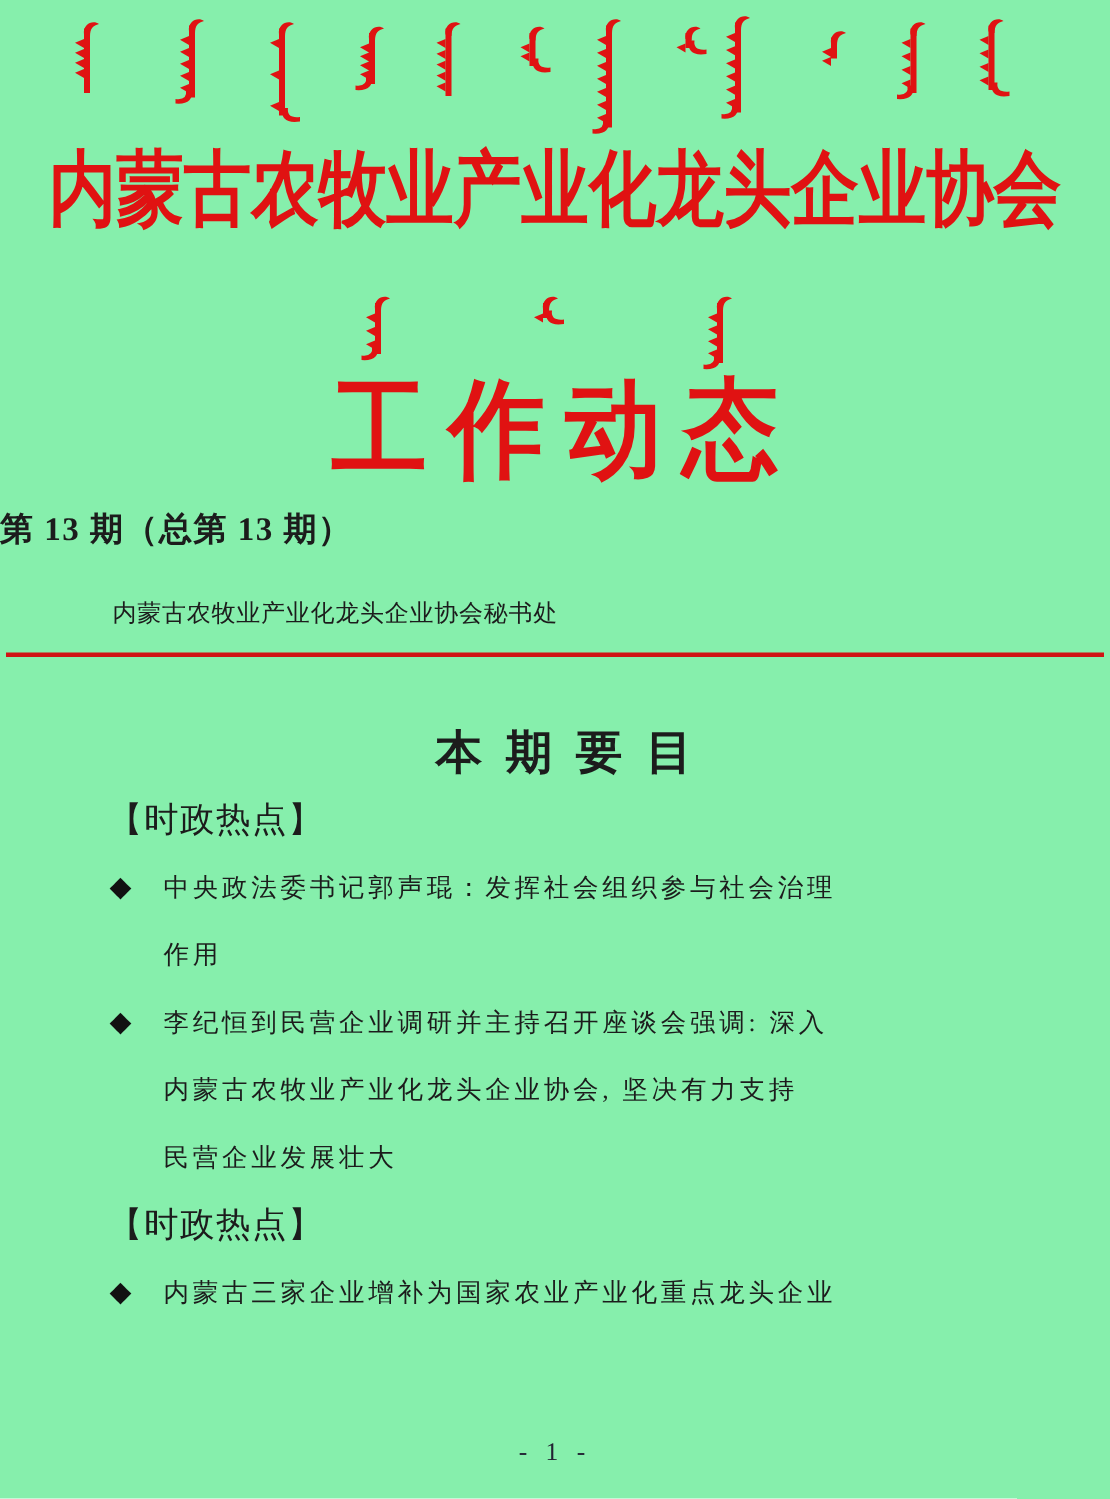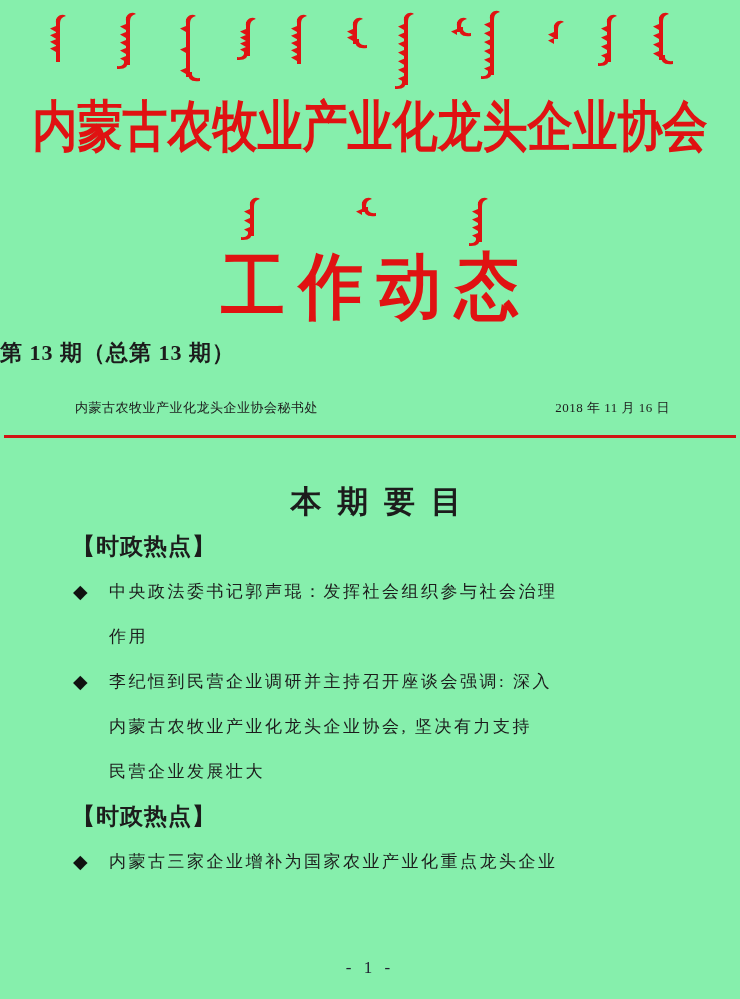--- a/index.html
+++ b/index.html
@@ -33,34 +33,34 @@
     letter-spacing:14px;text-indent:14px;white-space:nowrap;
     transform:scaleY(1.12);transform-origin:top center;
   }
   .issue-line{
     position:absolute;top:338px;left:0;width:100%;
     font-size:22px;font-weight:bold;letter-spacing:1px;
   }
   .pub-row{
     position:absolute;top:399px;left:75px;right:70px;
     display:flex;justify-content:space-between;align-items:center;
-    font-size:13px;letter-spacing:0.5px;
+    font-size:16px;letter-spacing:0.5px;
   }
   .red-rule{
     position:absolute;top:435px;left:4px;right:4px;height:3px;
     background:var(--rule);border:0;margin:0;padding:0;
   }
   .toc{position:absolute;top:479px;left:72px;right:56px;}
   .toc-title{
     text-align:center;font-size:31px;font-weight:bold;
     letter-spacing:4px;line-height:45px;
   }
   .sec-heading{
     font-family:"Liberation Sans", sans-serif;
-    font-size:23px;font-weight:bold;line-height:45px;letter-spacing:1px;
+    font-size:23px;font-weight:normal;line-height:45px;letter-spacing:1px;
   }
   .toc-item{position:relative;padding-left:37px;}
   .bullet{
     position:absolute;left:1px;top:0;
     font-size:19px;line-height:45px;color:#111;
   }
   .item-line{
     font-size:17px;line-height:45px;letter-spacing:2.5px;
   }
   .page-footer{
@@ -208,21 +208,20 @@
         <path d="M12 42 q1 10 -11 9 l0 -3 q8 1 7 -6 z"></path>
       </svg>
     </div>
 
   <h2 class="bulletin-title">工作动态</h2>
 
   <div class="issue-line">第 13 期（总第 13 期）</div>
 
   <div class="pub-row">
     <span>内蒙古农牧业产业化龙头企业协会秘书处</span>
-    <span>2018 年 11 月 16 日</span>
   </div>
 
   <hr class="red-rule">
 
   <div class="toc">
     <div class="toc-title">本 期 要 目</div>
     <div id="toc-sections">
         <div class="sec-heading">【时政热点】</div>
         <div class="toc-item">
           <span class="bullet">◆</span>

